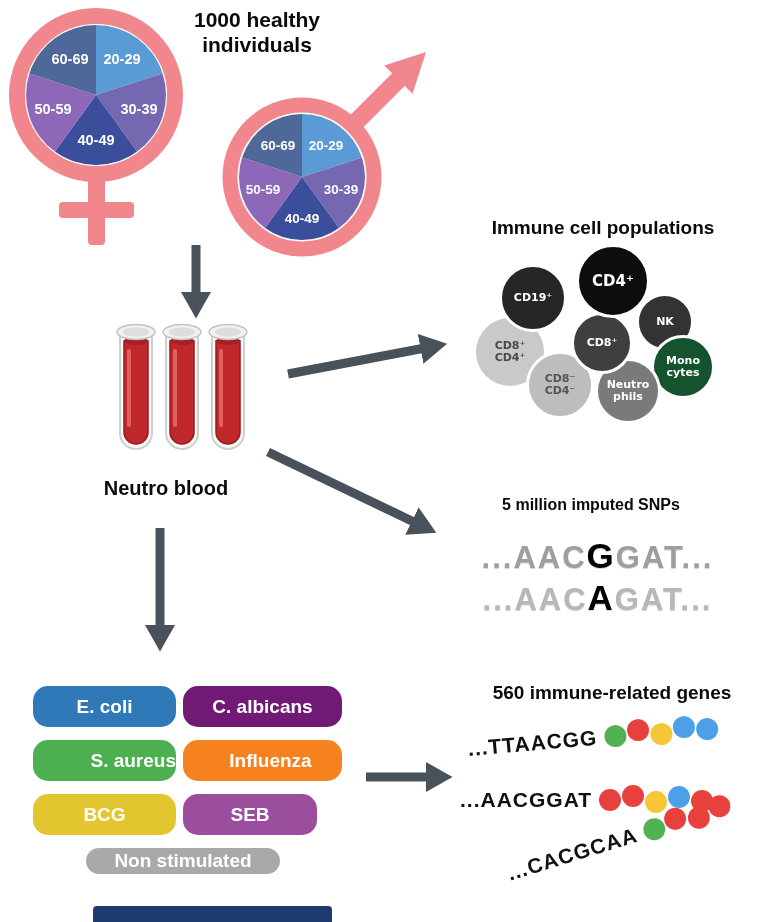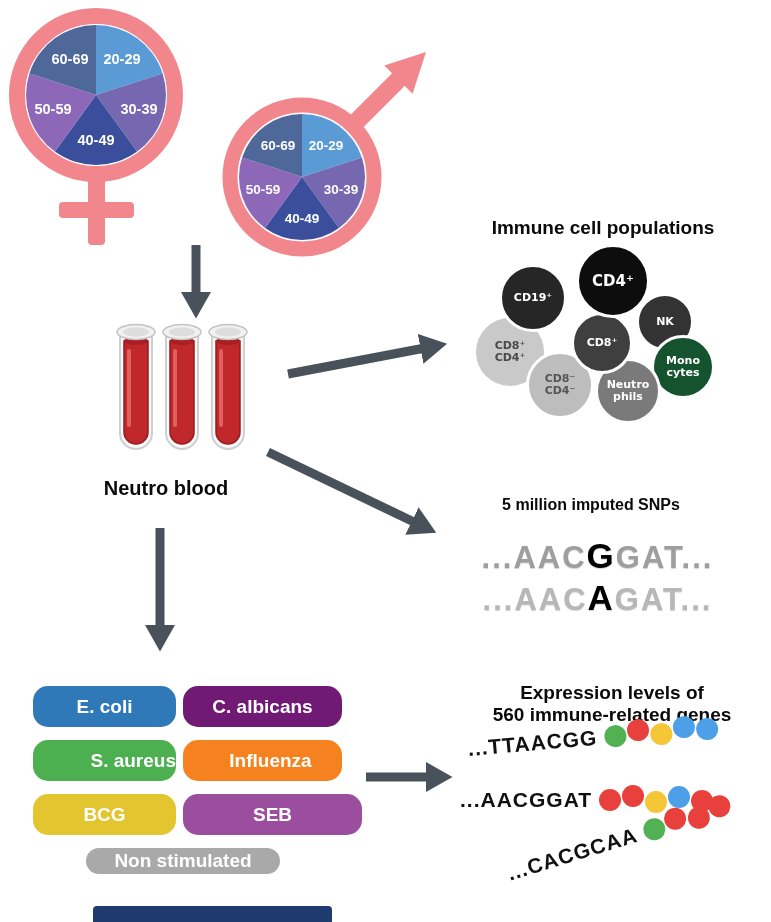--- a/index.html
+++ b/index.html
@@ -31,20 +31,22 @@
     </marker>
   </defs>
   <line x1="196" y1="245" x2="196" y2="296" stroke-width="9" marker-end="url(#ah)" stroke="#49525A"></line>
   <line x1="288" y1="374" x2="425" y2="348" stroke-width="9" marker-end="url(#ah)" stroke="#49525A"></line>
   <line x1="268" y1="452" x2="416" y2="523" stroke-width="9" marker-end="url(#ah)" stroke="#49525A"></line>
   <line x1="160" y1="528" x2="160" y2="629" stroke-width="9" marker-end="url(#ah)" stroke="#49525A"></line>
   <line x1="366" y1="777" x2="430" y2="777" stroke-width="9" marker-end="url(#ah)" stroke="#49525A"></line>
 </svg>
 
 <div class="abs heading" style="left:147px;top:8px;width:220px;font-size:21px">
+  <div>1000 healthy</div>
+  <div>individuals</div>
 </div>
 
 <svg class="abs" style="left:0;top:4px" width="195" height="245" viewBox="0 0 195 245">
   <rect x="88" y="165" width="17" height="76" rx="4" fill="#F2868D"></rect>
   <rect x="59" y="198" width="75" height="16" rx="4" fill="#F2868D"></rect>
   <circle cx="96" cy="91" r="79" fill="#FFFFFF" stroke-width="16" stroke="#F2868D"></circle>
   <g>
     <path d="M96,91 L96,21 A70,70 0 0 1 162.6,69.4 Z" fill="#5B9BD5"></path>
     <path d="M96,91 L162.6,69.4 A70,70 0 0 1 137.1,147.6 Z" fill="#7568B0"></path>
     <path d="M96,91 L137.1,147.6 A70,70 0 0 1 54.9,147.6 Z" fill="#3A4E9C"></path>
@@ -157,29 +159,28 @@
 </div>
 <div class="pill" style="left: 33px; top: 740px; width: 143px; height: 41px; background: rgb(76, 176, 80); justify-content: flex-end;">
   <span>S. aureus</span>
 </div>
 <div class="pill" style="left: 183px; top: 740px; width: 159px; height: 41px; background: rgb(245, 130, 31); padding-left: 16px;">
   <span>Influenza</span>
 </div>
 <div class="pill" style="left: 33px; top: 794px; width: 143px; height: 41px; background: rgb(227, 197, 47);">
   <span>BCG</span>
 </div>
-<div class="pill" style="left: 183px; top: 794px; width: 179px; height: 41px; background: rgb(156, 78, 158);">
+<div class="pill" style="left: 183px; top: 794px; width: 134px; height: 41px; background: rgb(156, 78, 158);">
   <span>SEB</span>
 </div>
 <div class="pill" style="left: 86px; top: 848px; width: 194px; height: 26px; background: rgb(169, 169, 169);">
   <span>Non stimulated</span>
 </div>
 
 <div class="abs heading" style="left:457px;top:682px;width:310px;font-size:19px">
-  <div>Expression levels of</div>
   <div>560 immune-related genes</div>
 </div>
 
 <div class="generow" style="left:468px;top:737px;transform:rotate(-5deg);transform-origin:left center">
   <span class="seq">...TTAACGG</span>
   <span class="beads">
       <span class="bead b0" style="background: rgb(82, 177, 83);"></span>
       <span class="bead b1" style="background: rgb(232, 64, 60);"></span>
       <span class="bead b2" style="background: rgb(245, 198, 54);"></span>
       <span class="bead b3" style="background: rgb(77, 159, 232);"></span>

